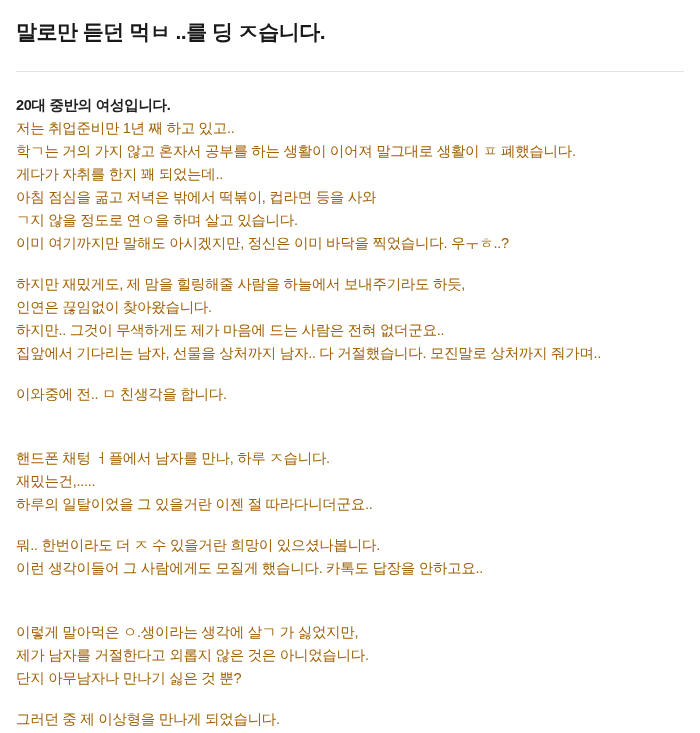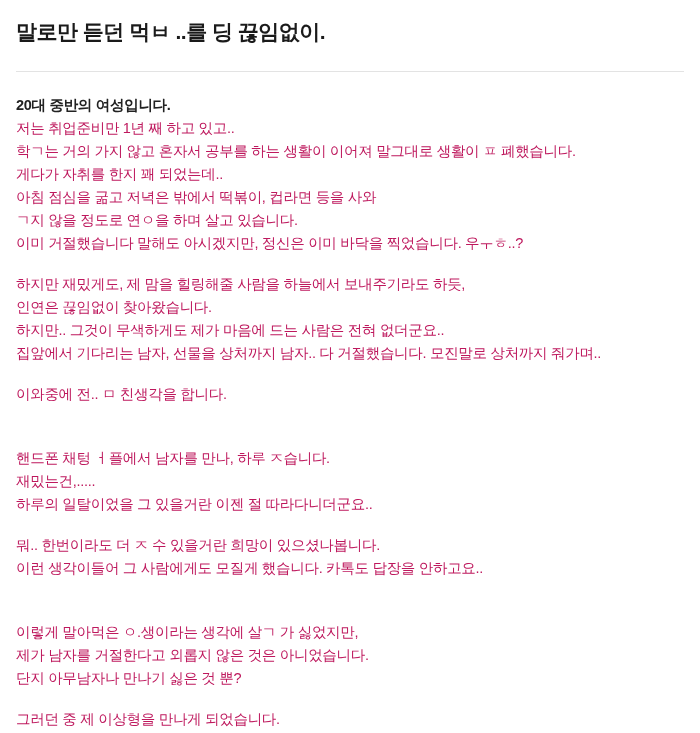--- a/index.html
+++ b/index.html
@@ -42,51 +42,51 @@
   }
   .para {
     margin: 0 0 18px 0;
   }
   .para:last-child {
     margin-bottom: 0;
   }
   .line {
     font-size: 14.5px;
     line-height: 23px;
-    color: #be185d;
+    color: #a16207;
     letter-spacing: -0.3px;
     white-space: pre-wrap;
   }
   .line.bold {
     font-weight: bold;
     color: #222222;
   }
   .spacer-line {
     height: 23px;
   }
 </style>
 </head>
 <body>
 
 <div class="page">
 
   <div class="title-area">
-    <h1 class="post-title">말로만 듣던 먹ㅂ ..를 딩 끊임없이.</h1>
+    <h1 class="post-title">말로만 듣던 먹ㅂ ..를 딩 ㅈ습니다.</h1>
     <hr class="divider">
   </div>
 
   <div class="body-area" id="body-area">
       <div class="para">
         <div class="line bold">20대 중반의 여성입니다.</div>
         <div class="line">저는 취업준비만 1년 째 하고 있고..</div>
         <div class="line">학ㄱ는 거의 가지 않고 혼자서 공부를 하는 생활이 이어져 말그대로 생활이 ㅍ 폐했습니다.</div>
         <div class="line">게다가 자취를 한지 꽤 되었는데..</div>
         <div class="line">아침 점심을 굶고 저녁은 밖에서 떡볶이, 컵라면 등을 사와</div>
         <div class="line">ㄱ지 않을 정도로 연ㅇ을 하며 살고 있습니다.</div>
-        <div class="line">이미 거절했습니다 말해도 아시겠지만, 정신은 이미 바닥을 찍었습니다. 우ㅜㅎ..?</div>
+        <div class="line">이미 여기까지만 말해도 아시겠지만, 정신은 이미 바닥을 찍었습니다. 우ㅜㅎ..?</div>
       </div>
       <div class="para">
         <div class="line">하지만 재밌게도, 제 맘을 힐링해줄 사람을 하늘에서 보내주기라도 하듯,</div>
         <div class="line">인연은 끊임없이 찾아왔습니다.</div>
         <div class="line">하지만.. 그것이 무색하게도 제가 마음에 드는 사람은 전혀 없더군요..</div>
         <div class="line">집앞에서 기다리는 남자, 선물을 상처까지 남자.. 다 거절했습니다. 모진말로 상처까지 줘가며..</div>
       </div>
       <div class="para">
         <div class="line">이와중에 전.. ㅁ 친생각을 합니다.</div>
       </div>

